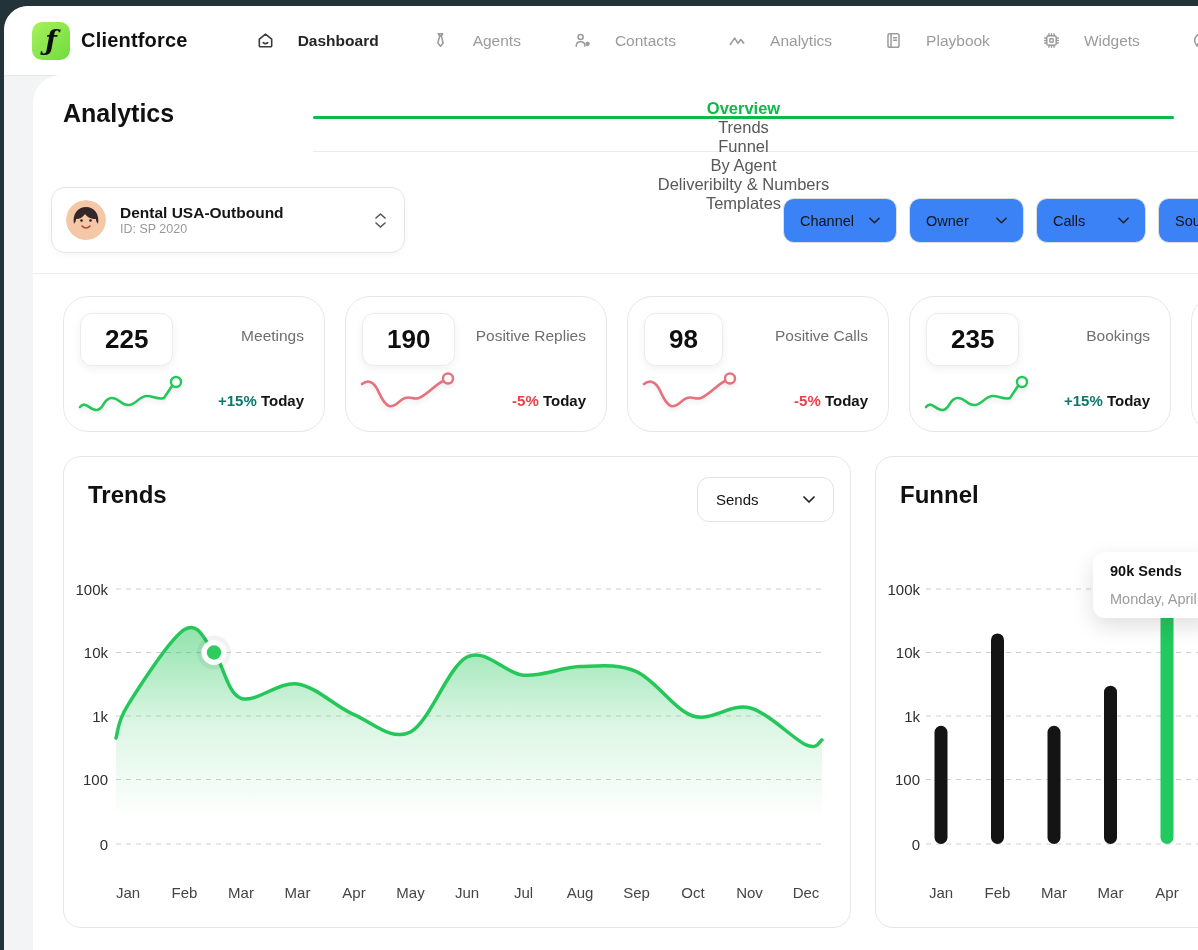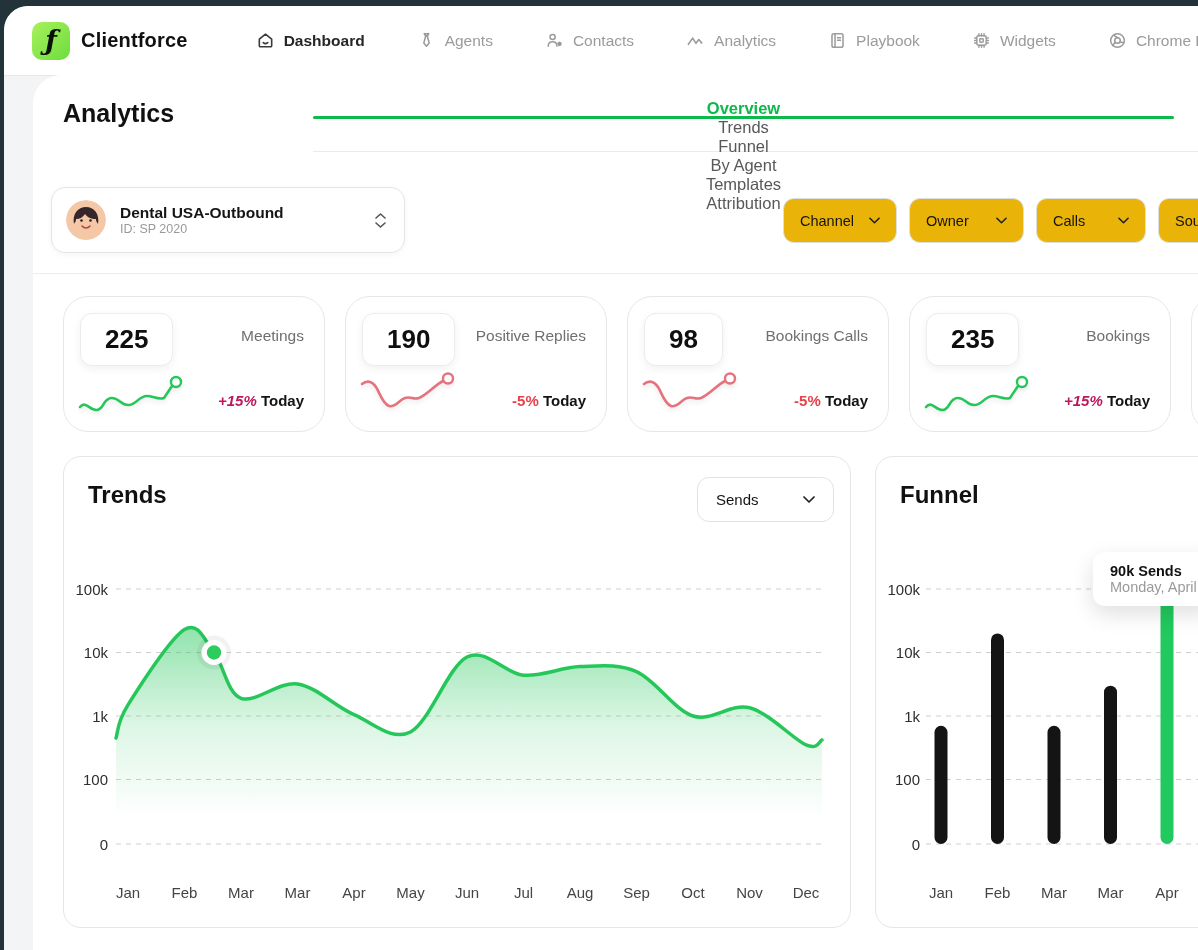--- a/index.html
+++ b/index.html
@@ -14,21 +14,21 @@
     box-shadow:0 1px 0 rgba(0,0,0,.05);}
   .brand{display:flex;align-items:center;margin-left:28px;}
   .brand-mark{width:38px;height:38px;border-radius:10px;
     background:linear-gradient(135deg,#a8f05c,#6edd3e);
     display:flex;align-items:center;justify-content:center;
     font-family:"DejaVu Serif",serif;font-style:italic;font-weight:900;
     font-size:27px;color:#0b0f0c;}
   .brand-name{margin-left:11px;font-size:20px;font-weight:700;color:#101010;letter-spacing:.2px;}
   .nav-divider{width:1px;height:46px;background:#e8e8e8;margin-left:26px;}
   .nav-items{display:flex;align-items:center;gap:52px;margin-left:42px;}
-  .nav-item{display:flex;align-items:center;gap:9px;font-size:15.5px;color:#9b9b9b;cursor:pointer;white-space:nowrap;}
+  .nav-item{display:flex;align-items:center;gap:23px;font-size:15.5px;color:#9b9b9b;cursor:pointer;white-space:nowrap;}
   .nav-item svg{stroke:#9b9b9b;}
   .nav-item.active{color:#262626;font-weight:600;}
   .nav-item.active svg{stroke:#3a3a3a;}
   
   .panel{position:absolute;top:69px;left:29px;width:1165px;height:875px;
     background:#fff;border-top-left-radius:28px;}
   .page-title{position:absolute;left:30px;top:24px;font-size:25px;font-weight:700;color:#111;margin:0;}
   .tab-bar{position:absolute;left:280px;top:24px;right:0;height:53px;display:flex;
     border-bottom:1px solid #ebebeb;flex-direction:column;}
   .tab{background:none;border:none;font-family:inherit;font-size:16.5px;color:#585858;
@@ -39,50 +39,50 @@
   
   .campaign{position:absolute;left:18px;top:112px;width:354px;height:66px;background:#fff;
     border:1px solid #e4e4e4;border-radius:14px;box-shadow:0 2px 6px rgba(0,0,0,.04);
     display:flex;align-items:center;cursor:pointer;}
   .avatar{width:40px;height:40px;border-radius:50%;margin-left:14px;overflow:hidden;flex:none;}
   .campaign-meta{margin-left:14px;flex:1;}
   .campaign-name{font-size:15.5px;font-weight:700;color:#151515;}
   .campaign-id{font-size:12.5px;color:#9a9a9a;}
   .updown{margin-right:18px;display:flex;flex-direction:column;gap:3px;}
   .filters{position:absolute;left:750px;top:123px;display:flex;gap:12px;}
-  .filter-btn{height:45px;background:#eab308;border:1px solid #dedede;border-radius:11px;
+  .filter-btn{height:45px;background:#3b82f6;border:1px solid #dedede;border-radius:11px;
     font-family:inherit;font-size:14.5px;color:#141414;display:flex;align-items:center;
     justify-content:space-between;padding:0 16px;cursor:pointer;flex:none;}
   .hdr-divider{position:absolute;left:0;right:0;top:198px;height:1px;background:#ededed;}
   
   .stats{position:absolute;left:30px;top:221px;display:flex;gap:20px;}
   .stat-card{width:262px;height:136px;background:#fff;border:1px solid #e7e7e7;border-radius:25px;
     position:relative;flex:none;}
   .stat-chip{position:absolute;left:16px;top:16px;background:#fff;border:1px solid #ececec;
     border-radius:12px;box-shadow:0 3px 8px rgba(17,17,17,.06);padding:10px 24px;
     font-size:26px;font-weight:700;color:#0f0f0f;}
   .stat-label{position:absolute;right:20px;top:30px;font-size:15.5px;color:#6f6f6f;}
   .stat-spark{position:absolute;left:12px;bottom:10px;}
   .stat-change{position:absolute;right:20px;bottom:22px;font-size:15px;color:#141414;font-weight:600;}
-  .stat-change .pct.up{color:#be185d;font-style:italic;}
+  .stat-change .pct.up{color:#0f766e;}
   .stat-change .pct.down{color:#e8414b;}
   
   .chart-card{position:absolute;top:381px;background:#fff;border:1px solid #e6e6e6;
     border-radius:18px;}
   .chart-card h2{position:absolute;left:24px;top:24px;margin:0;font-size:24px;font-weight:700;color:#111;}
   #trends-card{left:30px;width:788px;height:472px;}
   #funnel-card{left:842px;width:445px;height:472px;}
   .metric-dd{position:absolute;right:16px;top:20px;width:137px;height:45px;background:#fff;
     border:1px solid #e2e2e2;border-radius:12px;font-family:inherit;font-size:15px;color:#141414;
     display:flex;align-items:center;justify-content:space-between;padding:0 18px;cursor:pointer;}
   .plot{position:absolute;left:0;top:0;}
   .tooltip{position:absolute;left:217px;top:95px;background:#fff;border-radius:12px;
     box-shadow:0 8px 22px rgba(0,0,0,.13);padding:11px 17px;z-index:5;white-space:nowrap;}
   .tooltip .t1{font-size:14.5px;font-weight:700;color:#111;}
-  .tooltip .t2{font-size:14.5px;color:#9a9a9a;margin-top:0;}
+  .tooltip .t2{font-size:14.5px;color:#9a9a9a;margin-top:12px;}
 </style>
 </head>
 <body>
 
 <div class="window">
 
   <header class="topnav">
     <div class="brand">
       <div class="brand-mark">ƒ</div>
       <div class="brand-name">Clientforce</div>
@@ -144,22 +144,22 @@
     </nav>
   </header>
 
   <main class="panel">
     <h1 class="page-title">Analytics</h1>
     <div class="tab-bar">
         <button class="tab active">Overview</button>
         <button class="tab">Trends</button>
         <button class="tab">Funnel</button>
         <button class="tab">By Agent</button>
+        <button class="tab">Deliveribilty &amp; Numbers</button>
         <button class="tab">Templates</button>
-        <button class="tab">Attribution</button>
       </div>
 
     <div class="campaign">
       <div class="avatar">
         <svg width="40" height="40" viewBox="0 0 40 40">
           <circle cx="20" cy="20" r="20" fill="#f4c7a6"></circle>
           <path d="M8 24c-2-10 4-17 12-17s14 7 12 17c-1-2-2-2-2-5-5 0-9-2-11-5-2 3-5 5-9 5 0 3-1 3-2 5z" fill="#35262a"></path>
           <circle cx="15.5" cy="20.5" r="1.3" fill="#2c2024"></circle>
           <circle cx="24.5" cy="20.5" r="1.3" fill="#2c2024"></circle>
           <path d="M16 26c2.5 2.6 5.5 2.6 8 0" stroke="#b5443f" stroke-width="1.6" fill="none" stroke-linecap="round"></path>
@@ -218,21 +218,21 @@
           <div class="stat-chip">190</div>
           <div class="stat-label">Positive Replies</div>
           <svg class="stat-spark" width="118" height="52" viewBox="0 0 118 52" fill="none" style="filter:drop-shadow(0 3px 2px rgba(0,0,0,.08))">
             <path d="M4 15 C9 11 14 12 18 18 C22 24 24 34 31 37 C37 39 41 31 47 29 C53 27 55 31 61 29 C69 26 77 16 85 12" stroke="#e4737e" stroke-width="2.6" stroke-linecap="round"></path>
             <circle cx="90" cy="9.5" r="5" fill="#fff" stroke="#e4737e" stroke-width="2.4"></circle>
           </svg>
           <div class="stat-change"><span class="pct down">-5%</span> <span>Today</span></div>
         </div>
         <div class="stat-card">
           <div class="stat-chip">98</div>
-          <div class="stat-label">Bookings Calls</div>
+          <div class="stat-label">Positive Calls</div>
           <svg class="stat-spark" width="118" height="52" viewBox="0 0 118 52" fill="none" style="filter:drop-shadow(0 3px 2px rgba(0,0,0,.08))">
             <path d="M4 15 C9 11 14 12 18 18 C22 24 24 34 31 37 C37 39 41 31 47 29 C53 27 55 31 61 29 C69 26 77 16 85 12" stroke="#e4737e" stroke-width="2.6" stroke-linecap="round"></path>
             <circle cx="90" cy="9.5" r="5" fill="#fff" stroke="#e4737e" stroke-width="2.4"></circle>
           </svg>
           <div class="stat-change"><span class="pct down">-5%</span> <span>Today</span></div>
         </div>
         <div class="stat-card">
           <div class="stat-chip">235</div>
           <div class="stat-label">Bookings</div>
           <svg class="stat-spark" width="118" height="52" viewBox="0 0 118 52" fill="none" style="filter:drop-shadow(0 3px 2px rgba(0,0,0,.08))">

